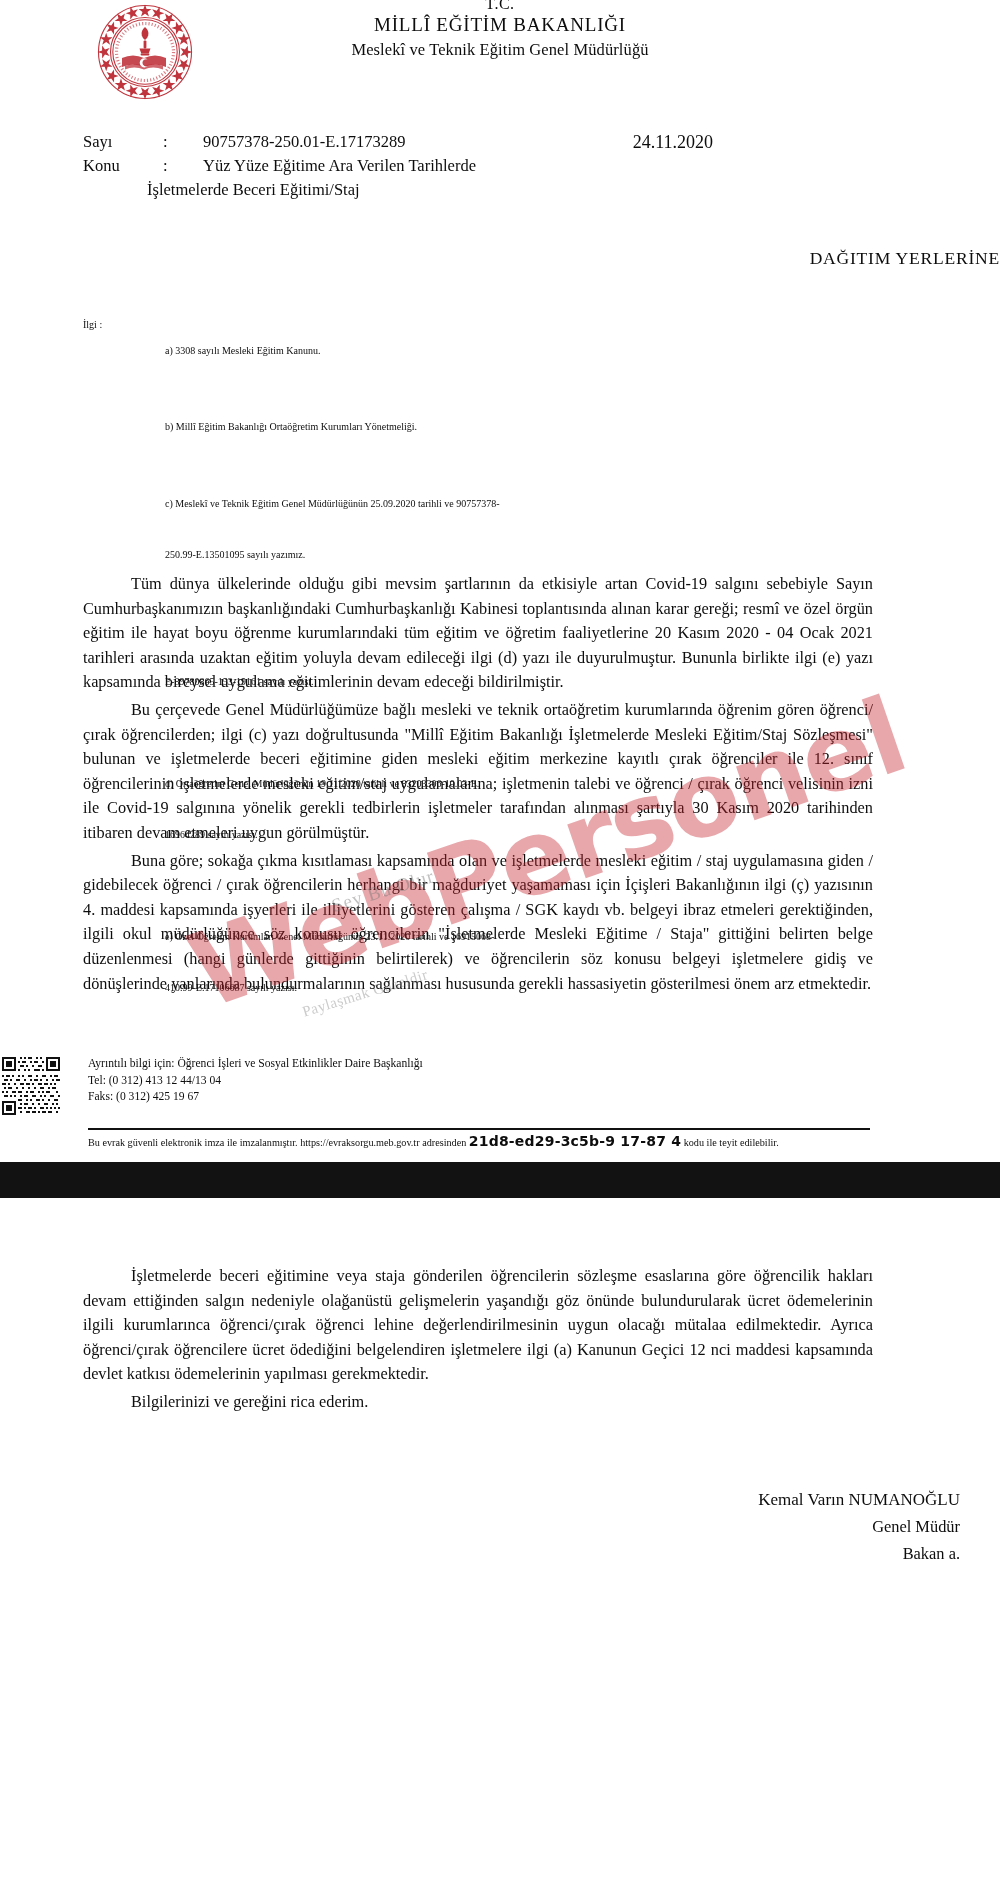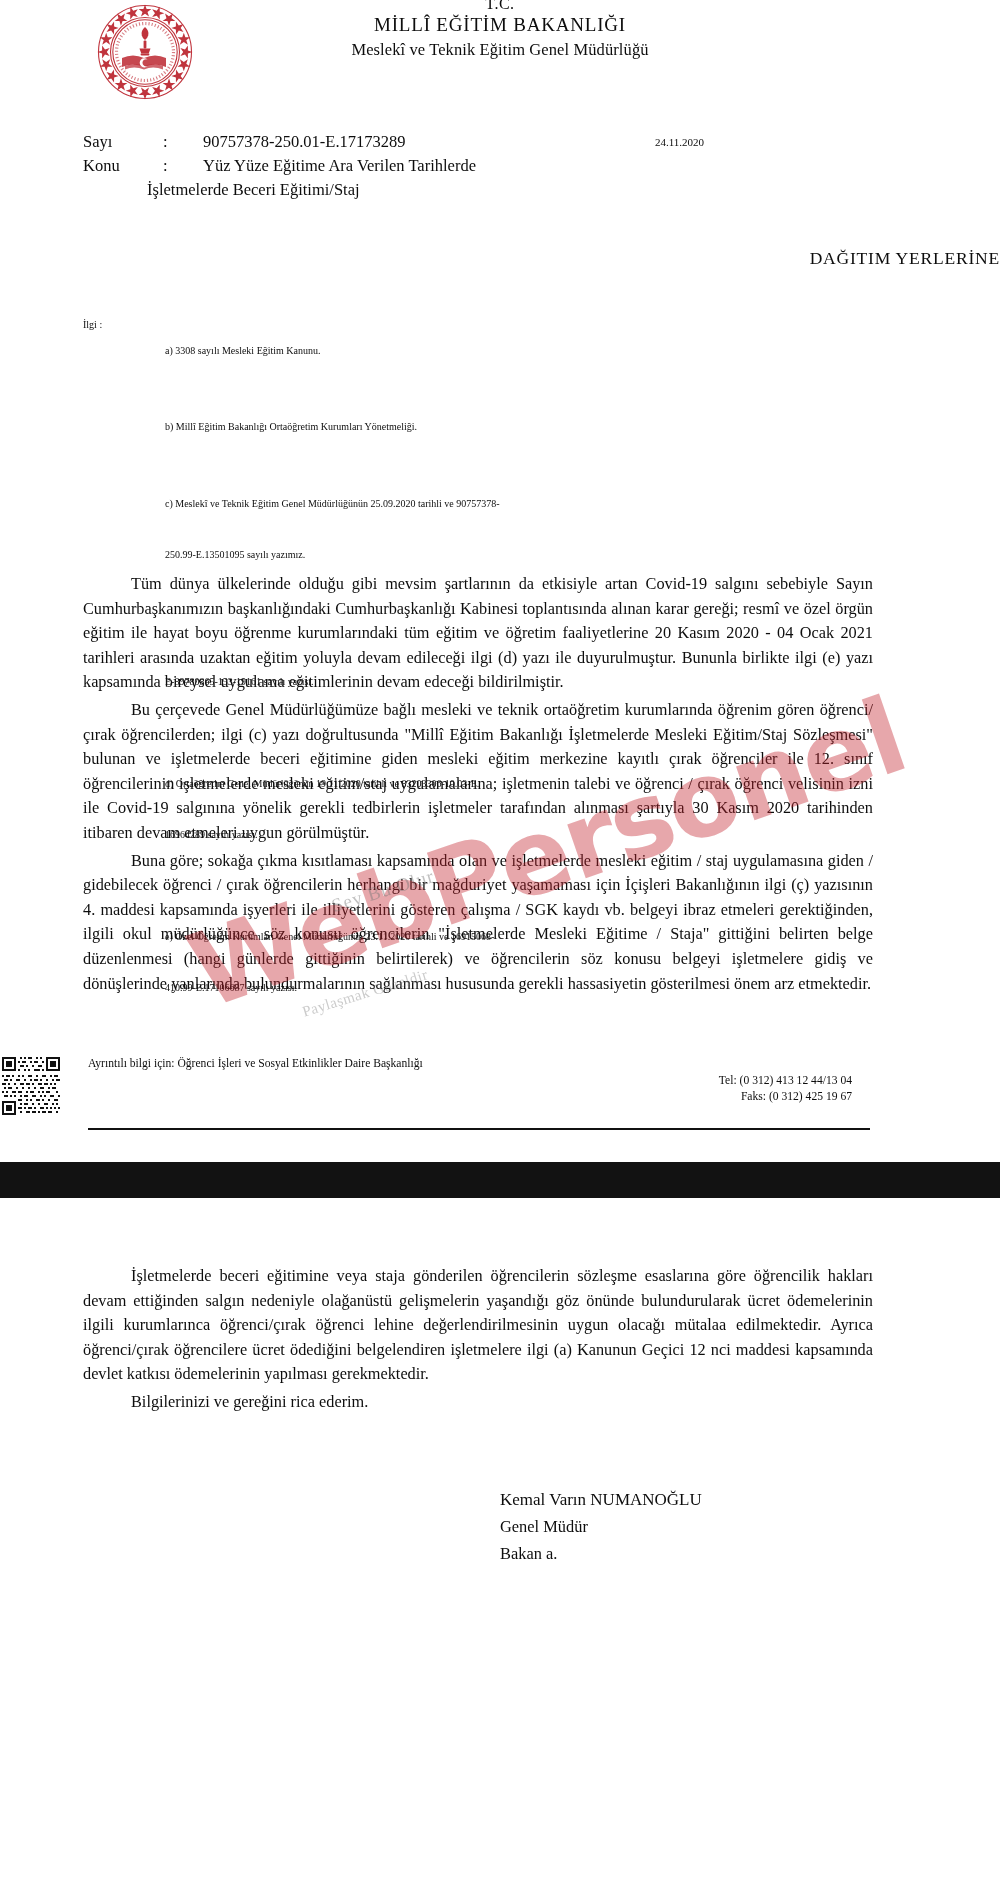--- a/index.html
+++ b/index.html
@@ -53,22 +53,22 @@
   
   .meta {
     position: absolute; left: 83px; top: 130px; width: 840px;
     font-size: 16.5px; line-height: 24px;
   }
   .meta-row { display: flex; align-items: flex-start; white-space: pre; gap: 28px; }
   .meta-label { width: 52px; flex: none; }
   .meta-colon { width: 12px; flex: none; }
   .meta-value { flex: 1 1 auto; }
   .meta-date {
-    position: absolute; right: 219px; top: 0;
-    font-size: 11px; white-space: nowrap;
+    position: absolute; right: 210px; top: 0;
+    font-size: 18px; white-space: nowrap;
   }
   .meta-cont { padding-left: 64px; }
 
   
   .dagitim {
     position: absolute; left: 0; top: 248px; width: 1000px;
     text-align: right;
     font-size: 17.5px; letter-spacing: .8px;
   }
 
@@ -109,21 +109,21 @@
   }
   .qr svg { display: block; }
   .foot-cols {
     position: absolute; left: 88px; top: 0px; width: 790px;
     display: flex; gap: 0;
     font-size: 11.6px; line-height: 16.5px;
   }
   .foot-left { width: 280px; }
   .foot-right { flex: 1 1 auto; }
   .foot-right .fr-title { text-align: left; }
-  .foot-right .fr-line { text-align: right; padding-right: 26px; }
+  .foot-right .fr-line { padding-right: 26px; }
   .foot-rule {
     position: absolute; left: 88px; top: 72px; width: 782px;
     border-top: 2px solid #111;
   }
   .foot-verify {
     position: absolute; left: 88px; top: 78px; width: 790px;
     font-size: 10.2px; line-height: 15px; white-space: nowrap;
   }
   .foot-verify .code {
     font-family: "DejaVu Sans", sans-serif;
@@ -140,21 +140,21 @@
   
   #page2 {
     position: absolute; left: 0; top: 1198px;
     width: 908px; height: 686px; background: #fff; border-radius: 18px;
   }
   .body-block2 {
     position: absolute; left: 83px; top: 66px; width: 790px;
   }
   .sign-block {
     position: absolute; left: 0; top: 288px; width: 1000px;
-    text-align: left;
+    text-align: right;
     font-size: 16.4px; line-height: 27px;
   }
   .sign-inner { width: 460px; margin-left: 500px; }
   .sign-name { font-size: 17px; }
 
   
   .wm {
     position: absolute; pointer-events: none;
     user-select: none;
   }
@@ -347,20 +347,25 @@
     <div class="foot-cols">
       <div class="foot-right">
         <div class="fr-title">Ayrıntılı bilgi için: Öğrenci İşleri ve Sosyal Etkinlikler Daire Başkanlığı</div>
         <div class="fr-line">Tel: (0 312) 413 12 44/13 04</div>
         <div class="fr-line">Faks: (0 312) 425 19 67</div>
       </div>
     </div>
 
     <div class="foot-rule"></div>
 
+    <div class="foot-verify">
+      <span>Bu evrak güvenli elektronik imza ile imzalanmıştır. https://evraksorgu.meb.gov.tr adresinden</span>
+      <span class="code">21d8-ed29-3c5b-9  17-87  4</span>
+      <span>kodu ile teyit edilebilir.</span>
+    </div>
   </div>
 </div>
 
 <div class="band"></div>
 
 <div id="page2">
   <div class="body-block2">
     <p class="para">İşletmelerde beceri eğitimine veya staja gönderilen öğrencilerin sözleşme esaslarına göre öğrencilik hakları devam ettiğinden salgın nedeniyle olağanüstü gelişmelerin yaşandığı göz önünde bulundurularak ücret ödemelerinin ilgili kurumlarınca öğrenci/çırak öğrenci lehine değerlendirilmesinin uygun olacağı mütalaa edilmektedir. Ayrıca öğrenci/çırak öğrencilere ücret ödediğini belgelendiren işletmelere ilgi (a) Kanunun Geçici 12 nci maddesi kapsamında devlet katkısı ödemelerinin yapılması gerekmektedir.</p>
     <p class="para">Bilgilerinizi ve gereğini rica ederim.</p>
   </div>

